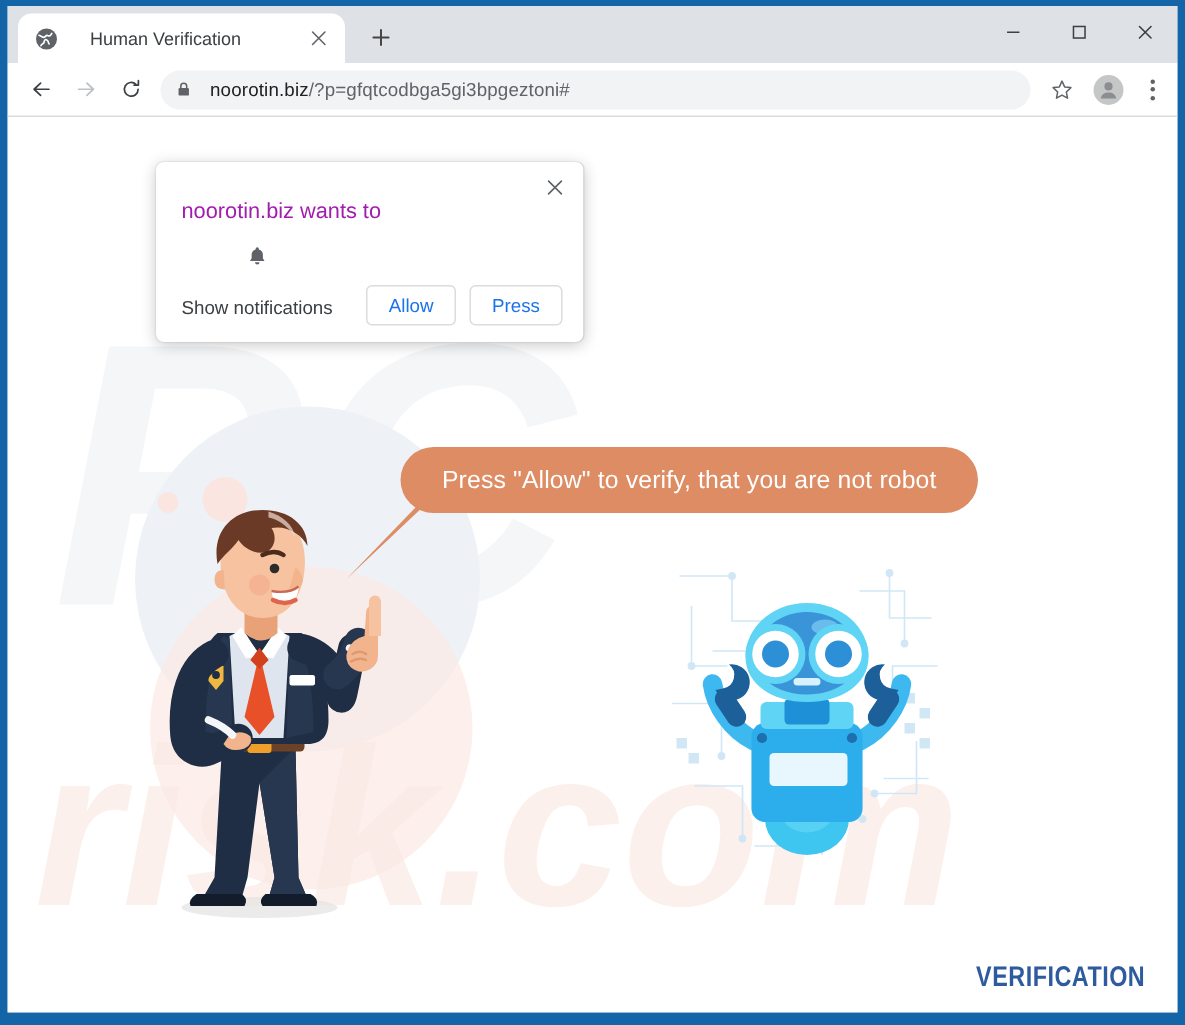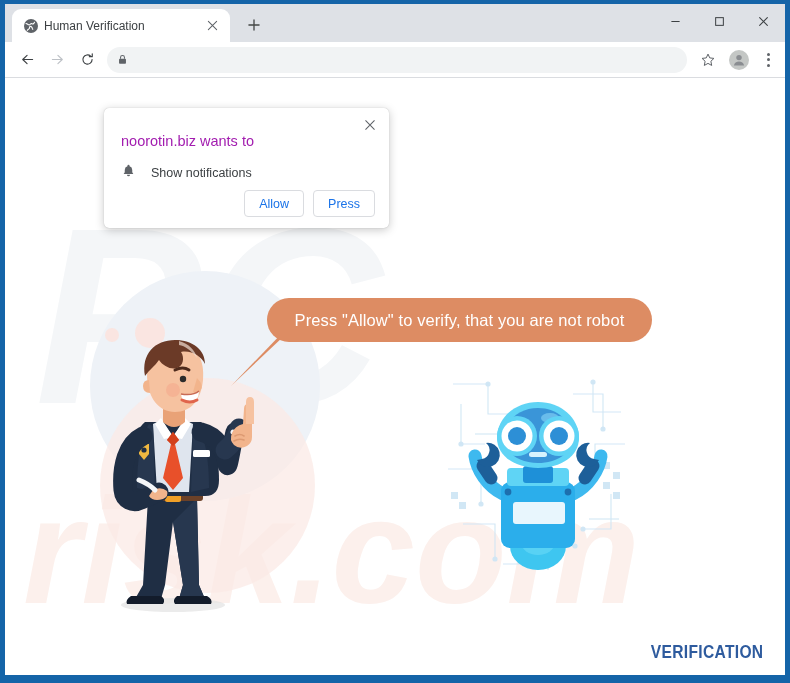--- a/index.html
+++ b/index.html
@@ -32,21 +32,21 @@
     flex: 0 0 38px;
   }
   .tab {
     position: relative;
     margin-left: 7px;
     width: 218px; height: 33px;
     background: #fff;
     border-radius: 9px 9px 0 0;
     display: flex; align-items: center;
     padding: 0 9px 0 11px;
-    gap: 5px;
+    gap: 21px;
   }
   .favicon { width: 16px; height: 16px; flex: 0 0 16px; }
   .tab-title {
     flex: 1 1 auto;
     font-size: 12px; color: #3c4043;
     white-space: nowrap; overflow: hidden; text-overflow: ellipsis;
   }
   .tab-close {
     width: 18px; height: 18px; flex: 0 0 18px;
     display: flex; align-items: center; justify-content: center;
@@ -213,21 +213,21 @@
     width: 26px; height: 26px;
     display: flex; align-items: center; justify-content: center;
     color: #5f6368; font-size: 14px;
   }
   .perm-title {
     position: absolute; left: 17px; top: 25px;
     font-size: 14.5px; color: #a21caf;
   }
   .perm-row {
     position: absolute; left: 17px; top: 55px;
-    display: flex; align-items: center; gap: 15px;
+    display: flex; align-items: center; gap: 15px; flex-direction: column;
   }
   .perm-label { font-size: 12.5px; color: #3c4043; }
   .perm-actions {
     position: absolute; right: 14px; bottom: 11px;
     display: flex; gap: 9px;
   }
   .btn {
     min-width: 58px; height: 27px;
     padding: 0 14px;
     border: 1px solid #dadce0;
@@ -306,20 +306,21 @@
         </svg>
       </div>
 
       <div class="omnibox">
         <span class="lockwrap">
           <svg viewBox="0 0 14 14" width="11" height="11">
             <rect x="2.6" y="6" width="8.8" height="6.4" rx="1" fill="#5f6368"></rect>
             <path d="M4.5 6 V4.4a2.5 2.5 0 0 1 5 0V6" stroke="#5f6368" stroke-width="1.3" fill="none"></path>
           </svg>
         </span>
+        <span class="urltext"><span>noorotin.biz</span><span class="path">/?p=gfqtcodbga5gi3bpgeztoni#</span></span>
       </div>
 
       <div class="star">
         <svg viewBox="0 0 20 20" width="16" height="16">
           <path d="M10 2.6 L12.2 7.4 L17.4 8 L13.6 11.6 L14.6 16.8 L10 14.2 L5.4 16.8 L6.4 11.6 L2.6 8 L7.8 7.4 Z" fill="none" stroke="#5f6368" stroke-width="1.25" stroke-linejoin="round"></path>
         </svg>
       </div>
       <div class="avatar">
         <svg viewBox="0 0 20 20" width="16" height="16">
           <circle cx="10" cy="7" r="3.4" fill="#8a8d91"></circle>

